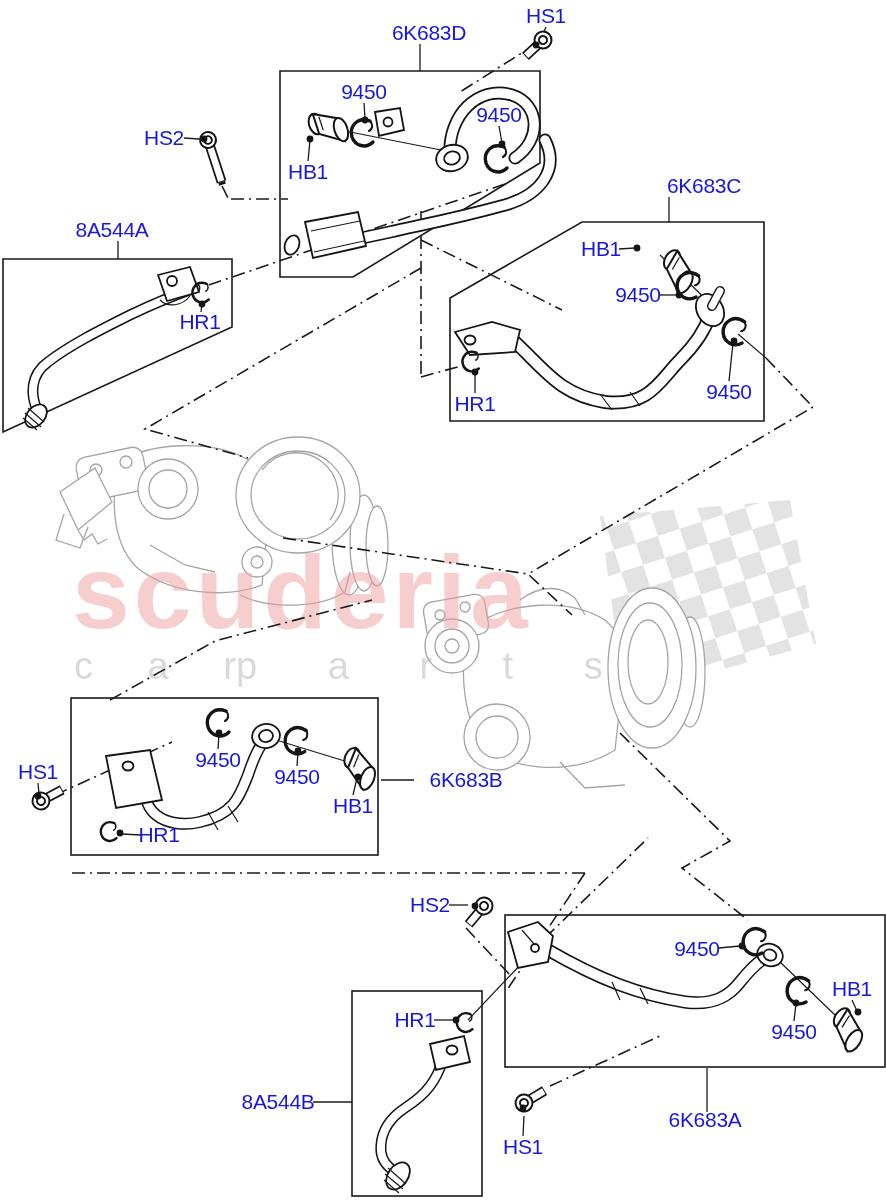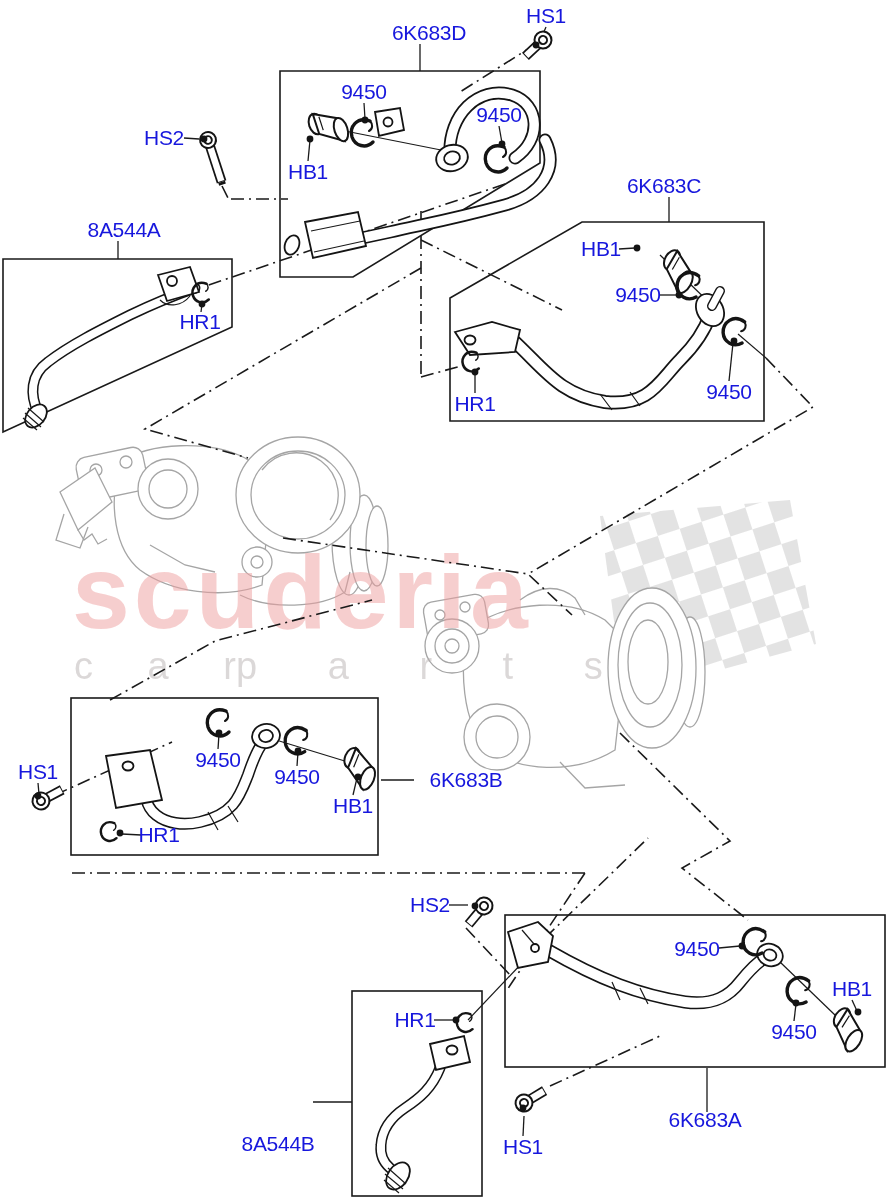--- a/index.html
+++ b/index.html
@@ -287,35 +287,35 @@
     <circle class="dot" cx="523" cy="1108" r="3.4"></circle>
   </g>
 </svg>
 
 <div class="lbl" style="left:429px;top:33px">6K683D</div>
 <div class="lbl" style="left:546px;top:16px">HS1</div>
 <div class="lbl" style="left:364px;top:92px">9450</div>
 <div class="lbl" style="left:499px;top:115px">9450</div>
 <div class="lbl" style="left:164px;top:138px">HS2</div>
 <div class="lbl" style="left:308px;top:172px">HB1</div>
-<div class="lbl" style="left:664px;top:186px">6K683C</div>
-<div class="lbl" style="left:124px;top:230px">8A544A</div>
+<div class="lbl" style="left:704px;top:186px">6K683C</div>
+<div class="lbl" style="left:112px;top:230px">8A544A</div>
 <div class="lbl" style="left:601px;top:249px">HB1</div>
 <div class="lbl" style="left:638px;top:295px">9450</div>
 <div class="lbl" style="left:200px;top:322px">HR1</div>
 <div class="lbl" style="left:475px;top:404px">HR1</div>
 <div class="lbl" style="left:729px;top:392px">9450</div>
 <div class="lbl" style="left:38px;top:772px">HS1</div>
 <div class="lbl" style="left:218px;top:760px">9450</div>
 <div class="lbl" style="left:297px;top:777px">9450</div>
 <div class="lbl" style="left:466px;top:780px">6K683B</div>
 <div class="lbl" style="left:353px;top:806px">HB1</div>
 <div class="lbl" style="left:159px;top:835px">HR1</div>
 <div class="lbl" style="left:430px;top:905px">HS2</div>
 <div class="lbl" style="left:697px;top:949px">9450</div>
 <div class="lbl" style="left:852px;top:989px">HB1</div>
 <div class="lbl" style="left:415px;top:1020px">HR1</div>
 <div class="lbl" style="left:794px;top:1032px">9450</div>
-<div class="lbl" style="left:278px;top:1144px">8A544B</div>
+<div class="lbl" style="left:278px;top:1102px">8A544B</div>
 <div class="lbl" style="left:705px;top:1120px">6K683A</div>
 <div class="lbl" style="left:523px;top:1147px">HS1</div>
 
 </div>
 
 </body></html>

